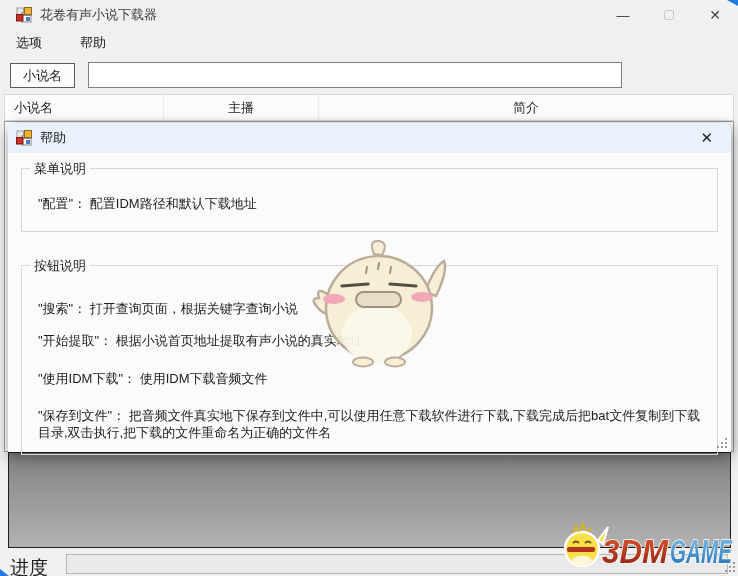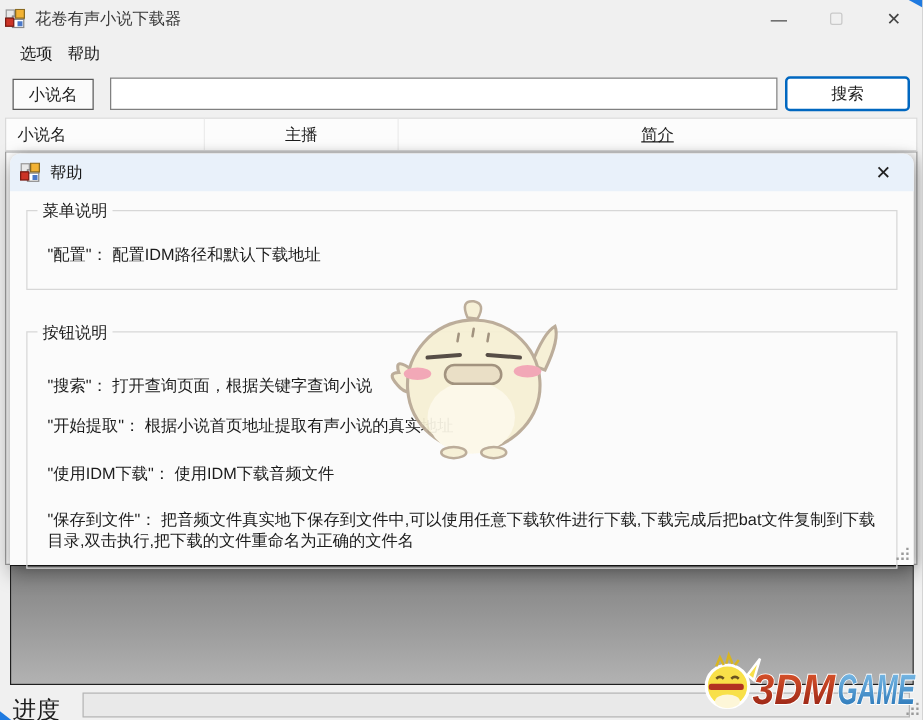--- a/index.html
+++ b/index.html
@@ -3,44 +3,44 @@
 <meta charset="utf-8">
 <style>
   * { box-sizing: border-box; margin: 0; padding: 0; }
   html,body { background:#cfcfcf; }
   .window{
     position:relative; width:738px; height:576px; background:#f0f0f0;
     font-family:"Liberation Sans","DejaVu Sans",sans-serif; color:#1c1c1c;
     overflow:hidden; outline:1px solid #b5b5b5;
   }
   
-  .titlebar{ position:absolute; left:0; top:0; right:0; height:30; display:flex; align-items:center; padding-left:4px; }
+  .titlebar{ position:absolute; left:0; top:0; right:0; height:30; display:flex; align-items:center; padding-left:16px; }
   .app-icon{ width:16px; height:16px; flex:0 0 16px; }
   .title-text{ margin-left:8px; font-size:13px; color:#3a3a3a; }
   .winbtns{ margin-left:auto; display:flex; height:30px; }
   .winbtn{ width:46px; height:30px; display:flex; align-items:center; justify-content:center; font-size:13px; color:#333; }
   .winbtn.max .sq{ width:10px; height:10px; border:1px solid #c9c9c9; border-radius:2px; }
   .winbtn.close{ font-size:14px; color:#444; }
   
-  .menubar{ position:absolute; left:0; top:30px; right:0; height:26px; display:flex; align-items:center; padding-left:12px; gap:4px; font-size:13px; }
+  .menubar{ position:absolute; left:0; top:30px; right:0; height:26px; display:flex; align-items:center; padding-left:12px; gap:30px; font-size:13px; }
   .menu-item{ padding:2px 4px; }
   
   .btn-novel{ position:absolute; left:10px; top:63px; width:65px; height:25px; background:#fbfbfb; border:1px solid #5a5a5a;
       font-size:13px; display:flex; align-items:center; justify-content:center; }
   .search-input{ position:absolute; left:88px; top:62px; width:534px; height:26px; border:1px solid #808080; background:#fff;
       font-size:13px; padding:0 6px; font-family:inherit; }
   .btn-search{ position:absolute; left:628px; top:61px; width:100px; height:28px; background:#fff; border:2px solid #0067c0;
       border-radius:4px; font-size:13px; display:flex; align-items:center; justify-content:center; }
   
   .tbody-bg{ position:absolute; left:4px; top:121px; width:730px; height:331px; background:#fff; border:1px solid #a0a0a0; }
   .thead{ position:absolute; left:4px; top:94px; width:730px; height:27px; background:#fcfcfc; border:1px solid #d9d9d9;
       display:flex; font-size:13px; }
   .th{ border-right:1px solid #ececec; display:flex; align-items:center; justify-content:center; }
   .th.first{ width:159px; justify-content:flex-start; padding-left:9px; }
-  .th.c2{ width:148px; } .th.c3{ width:155px; } .th.c4{ width:152px; } .th.c5{ flex:1; border-right:none;text-decoration:underline; }
+  .th.c2{ width:148px; } .th.c3{ width:155px; } .th.c4{ width:152px; } .th.c5{ flex:1; border-right:none; }
   
   .gray-panel{ position:absolute; left:8px; top:452px; width:723px; height:96px; border:1px solid #1e1e1e;
       background:linear-gradient(180deg,#828282,#b2b2b2); }
   
   .status-label{ position:absolute; left:10px; top:555px; font-size:19px; }
   .progressbar{ position:absolute; left:66px; top:554px; width:662px; height:20px; background:#e9e9e9; border:1px solid #b6b6b6; }
   .grip{ position:absolute; }
   .grip svg{ display:block; }
   
   .dialog{ position:absolute; left:8px; top:123px; width:723px; height:329px; background:#fbfbfb;
@@ -88,21 +88,20 @@
     </div>
   </div>
 
   <div class="menubar">
     <span class="menu-item">选项</span>
     <span class="menu-item">帮助</span>
   </div>
 
   <div class="btn-novel">小说名</div>
   <input class="search-input" value="" style="">
-  <div class="btn-search">搜索</div>
 
   <div class="tbody-bg"></div>
   <div class="thead">
     <div class="th first">小说名</div>
     <div class="th c3">主播</div>
     <div class="th c5">简介</div>
   </div>
 
   <div class="gray-panel"></div>
 

